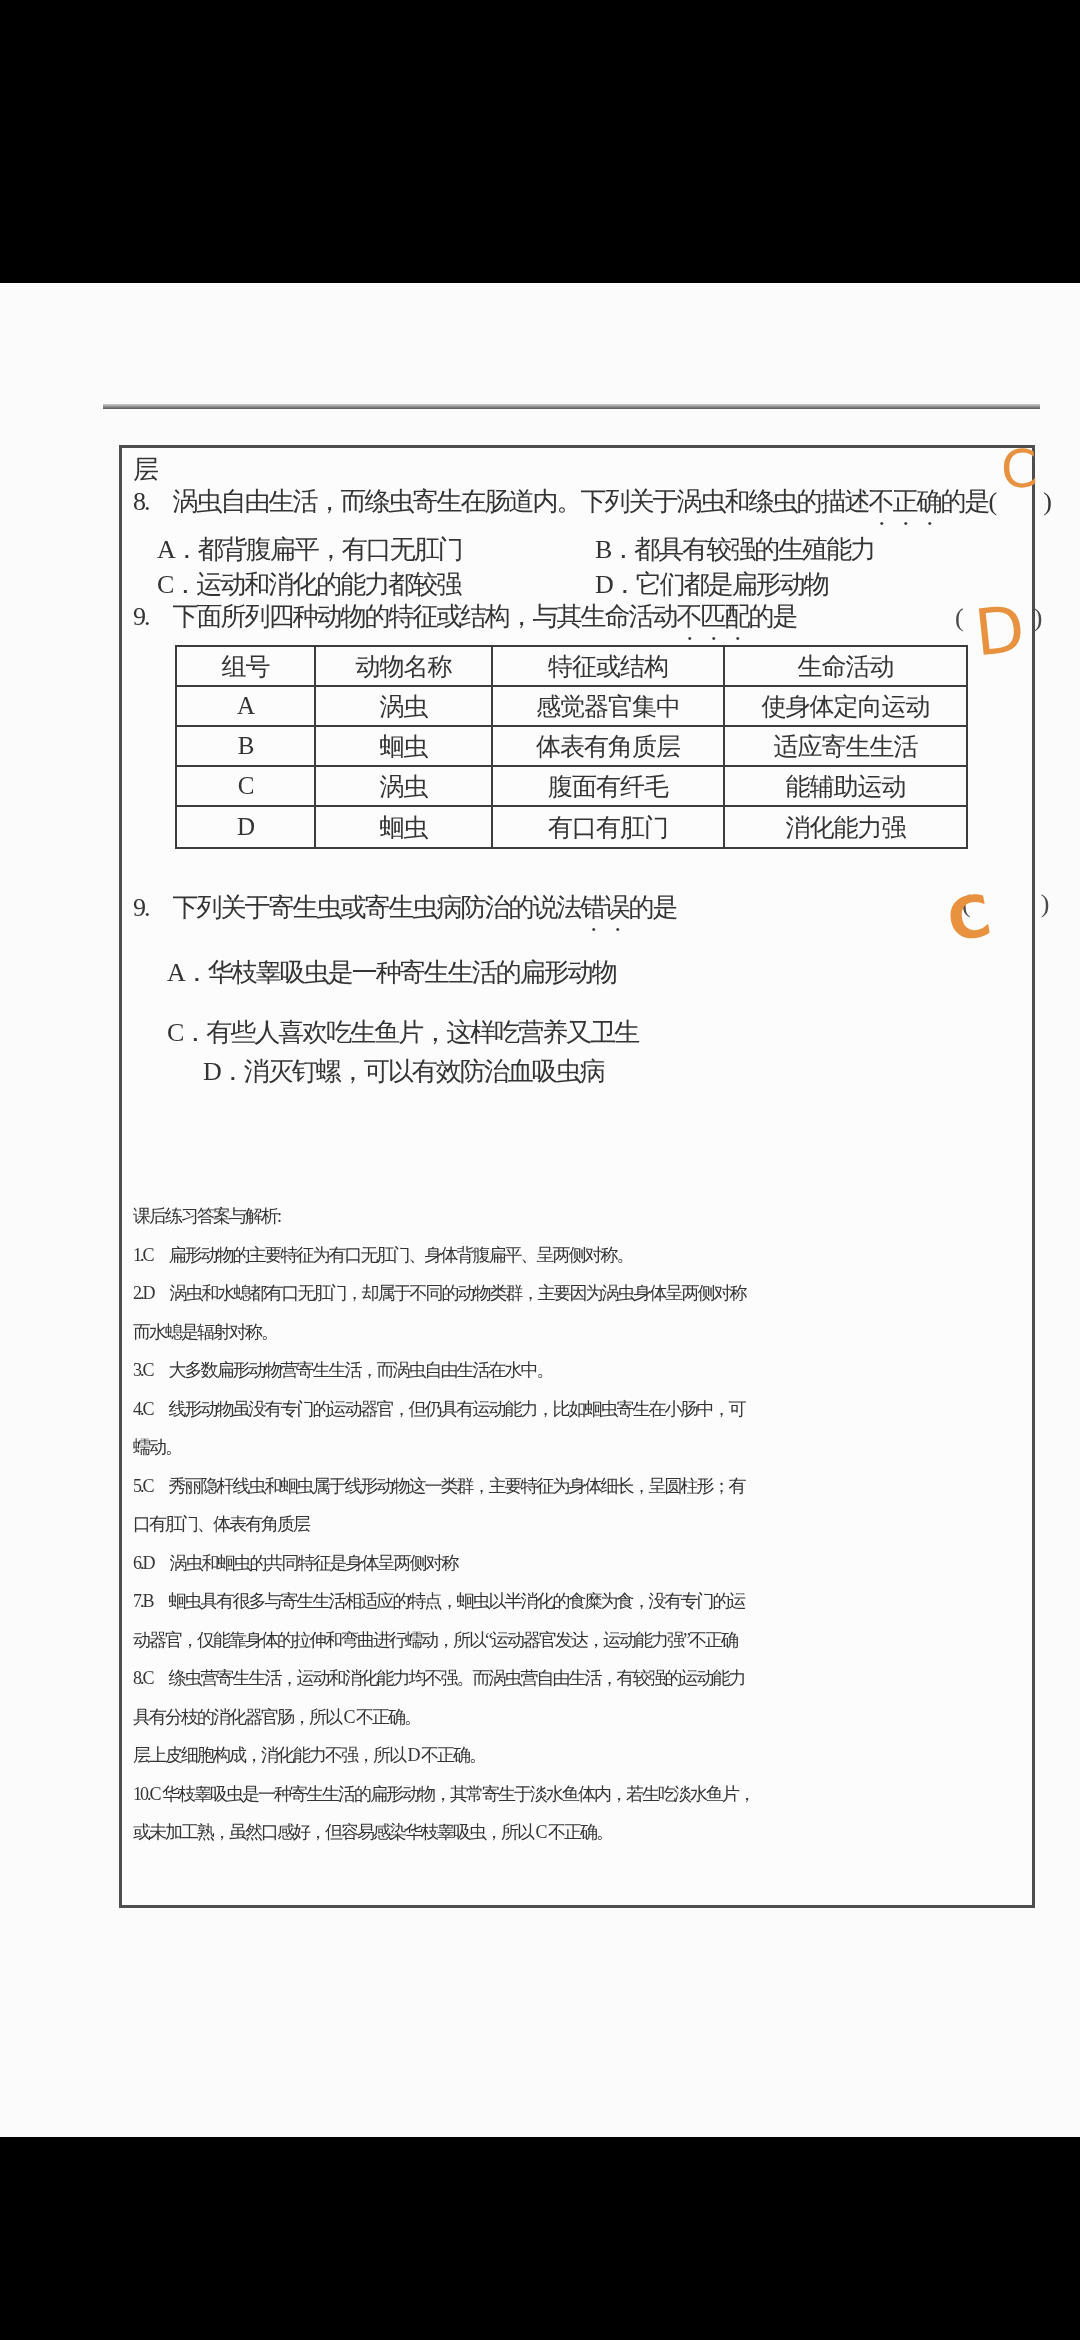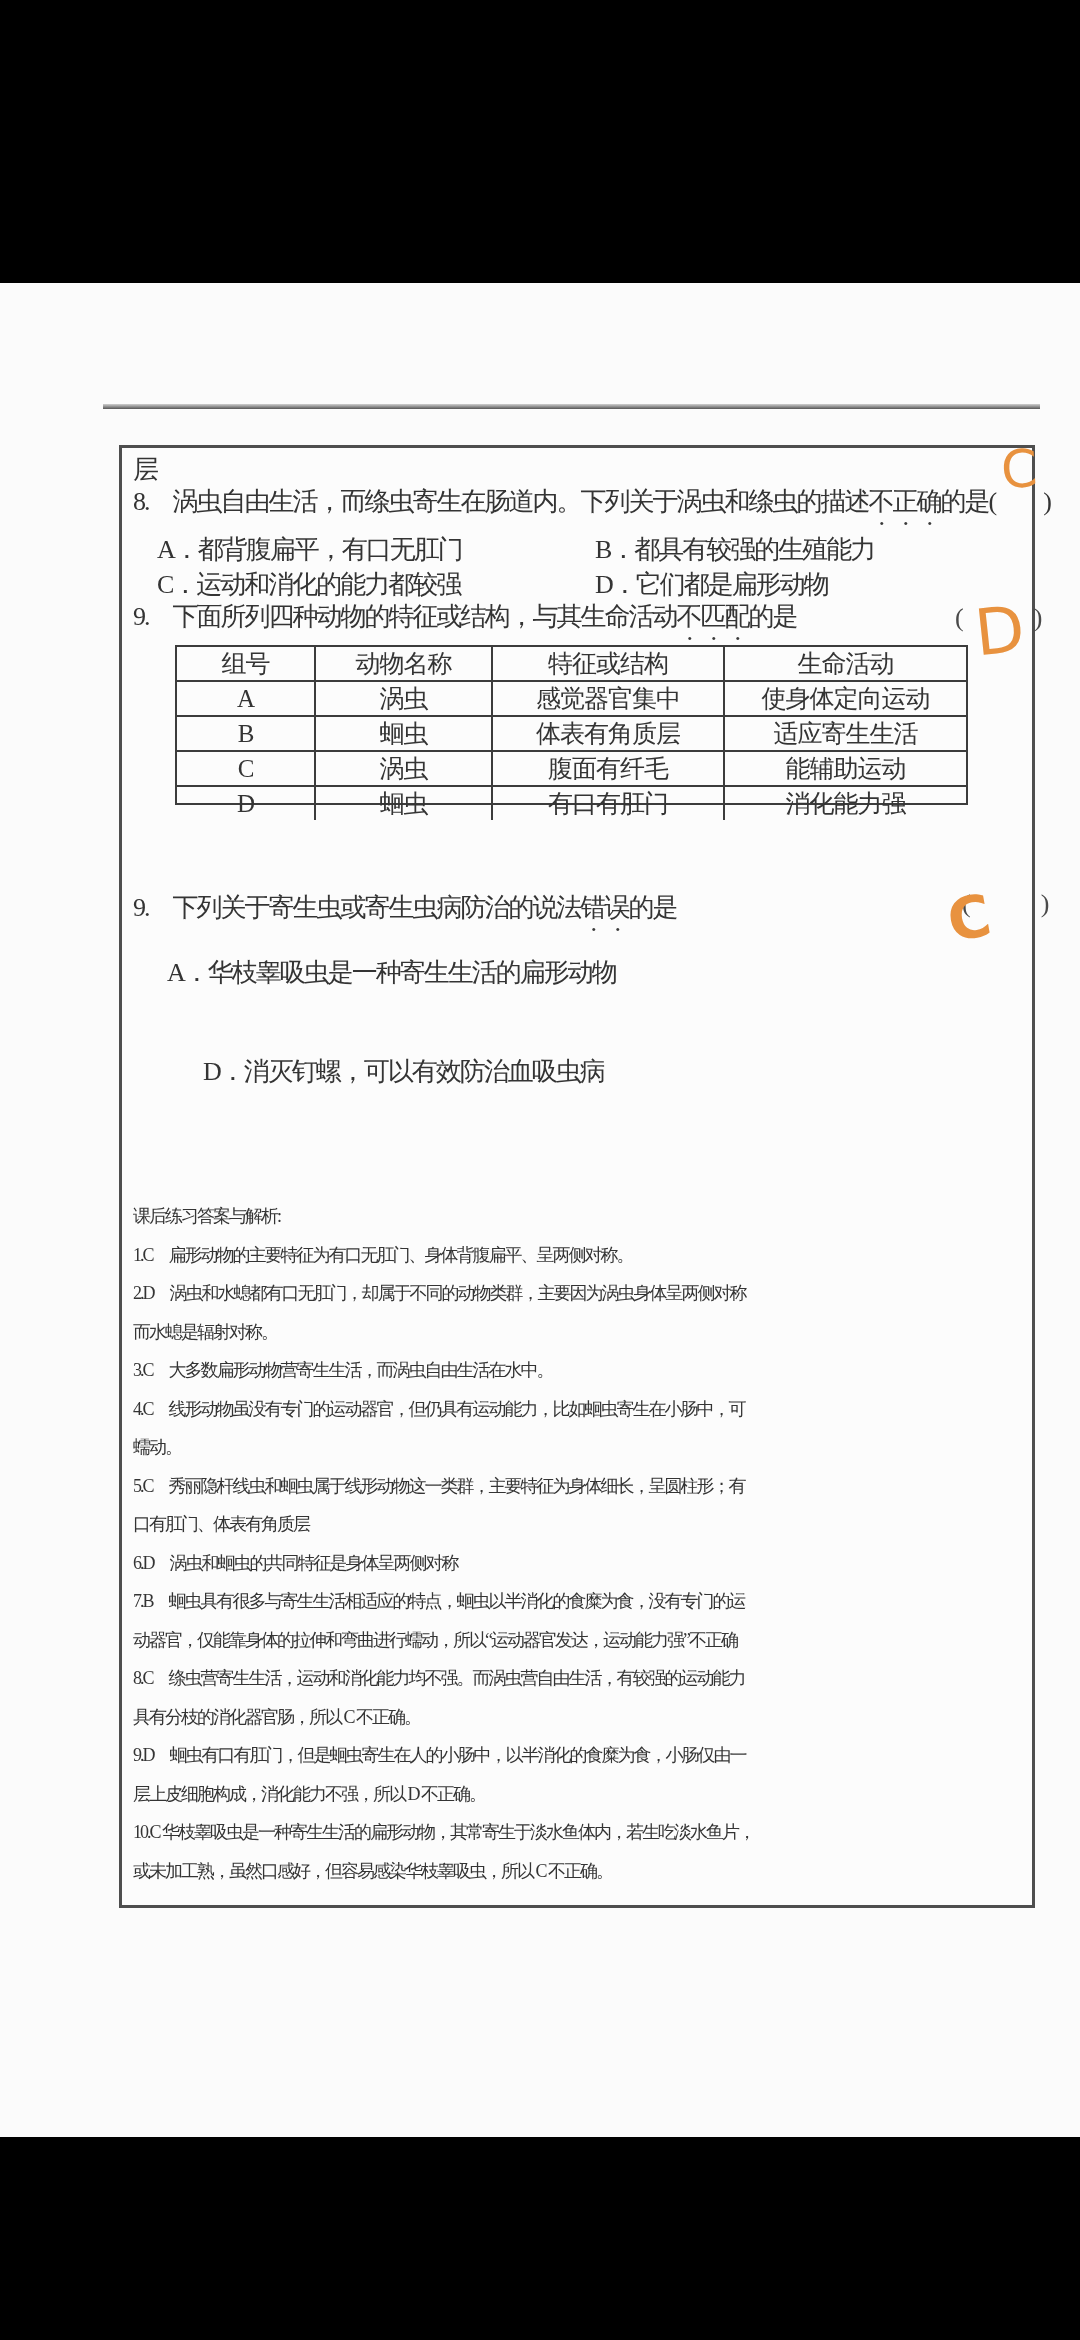--- a/index.html
+++ b/index.html
@@ -8,21 +8,21 @@
   .paper{position:absolute;left:0;top:283px;width:1080px;height:1854px;background:#fbfbfb;}
   .separator{position:absolute;left:103px;top:121px;width:937px;height:5px;
              background:linear-gradient(180deg,#cfcfcf 0%,#9a9a9a 45%,#565656 100%);}
   .docbox{position:absolute;left:119px;top:162px;width:916px;height:1463px;
           border:3px solid #4e4e4e;background:#fcfcfc;box-sizing:border-box;}
   .line{position:absolute;white-space:nowrap;font-size:26px;letter-spacing:-2px;line-height:34px;}
   .emph{text-emphasis:filled dot #3a3a3a;-webkit-text-emphasis:filled dot #3a3a3a;
         text-emphasis-position:under right;-webkit-text-emphasis-position:under;}
   .paren{position:absolute;font-size:26px;color:#4a4a4a;white-space:nowrap;letter-spacing:6px;}
   
-  .qtable{position:absolute;left:53px;top:197px;width:793px;height:160px;
+  .qtable{position:absolute;left:53px;top:197px;width:793px;height:204px;
           border:2.5px solid #3c3c3c;box-sizing:border-box;display:grid;
           grid-template-columns:139px 177px 232px 1fr;grid-template-rows:repeat(5,1fr);}
   .qtable .cell{border-right:2px solid #3c3c3c;border-bottom:2px solid #3c3c3c;
           display:flex;align-items:center;justify-content:center;
           font-size:25px;letter-spacing:-1px;white-space:nowrap;}
   .qtable .cell.last-col{border-right:none;text-align:center;}
   .qtable .cell.last-row{border-bottom:none;}
   
   .answers{position:absolute;left:11px;top:710px;width:895px;font-size:18px;
            letter-spacing:-2px;line-height:38.5px;margin-top:39px;}
@@ -84,38 +84,38 @@
         <div class="cell last-row">D</div>
         <div class="cell last-row">蛔虫</div>
         <div class="cell last-row">有口有肛门</div>
         <div class="cell last-col last-row">消化能力强</div>
       </div>
 
       <div class="line" style="left:11px;top:443px;"><span>9.　下列关于寄生虫或寄生虫病防治的说法</span><span class="emph">错误</span><span>的是</span></div>
       <span class="paren" style="left:840px;top:438px;">(　　)</span>
 
       <div class="line" style="left:45px;top:508px;">A．华枝睾吸虫是一种寄生生活的扁形动物</div>
+      <div class="line" style="left:45px;top:568px;">C．有些人喜欢吃生鱼片，这样吃营养又卫生</div>
       <div class="line" style="left:45px;top:607px;margin-left:36px;">D．消灭钉螺，可以有效防治血吸虫病</div>
 
       <div class="answers">
         <div>课后练习答案与解析:</div>
         <div>1.C　扁形动物的主要特征为有口无肛门、身体背腹扁平、呈两侧对称。</div>
         <div>2.D　涡虫和水螅都有口无肛门，却属于不同的动物类群，主要因为涡虫身体呈两侧对称</div>
         <div>而水螅是辐射对称。</div>
         <div>3.C　大多数扁形动物营寄生生活，而涡虫自由生活在水中。</div>
         <div>4.C　线形动物虽没有专门的运动器官，但仍具有运动能力，比如蛔虫寄生在小肠中，可</div>
         <div>蠕动。</div>
         <div>5.C　秀丽隐杆线虫和蛔虫属于线形动物这一类群，主要特征为身体细长，呈圆柱形；有</div>
         <div>口有肛门、体表有角质层</div>
         <div>6.D　涡虫和蛔虫的共同特征是身体呈两侧对称</div>
         <div>7.B　蛔虫具有很多与寄生生活相适应的特点，蛔虫以半消化的食糜为食，没有专门的运</div>
         <div>动器官，仅能靠身体的拉伸和弯曲进行蠕动，所以“运动器官发达，运动能力强”不正确</div>
         <div>8.C　绦虫营寄生生活，运动和消化能力均不强。而涡虫营自由生活，有较强的运动能力</div>
         <div>具有分枝的消化器官肠，所以 C 不正确。</div>
-        <div>9.D　蛔虫有口有肛门，但是蛔虫寄生在人的小肠中，以半消化的食糜为食，小肠仅由一</div>
         <div>层上皮细胞构成，消化能力不强，所以 D 不正确。</div>
         <div>10.C 华枝睾吸虫是一种寄生生活的扁形动物，其常寄生于淡水鱼体内，若生吃淡水鱼片，</div>
         <div>或未加工熟，虽然口感好，但容易感染华枝睾吸虫，所以 C 不正确。</div>
       </div>
 
     </div>
   </div>
 </div>
 
 </body></html>

